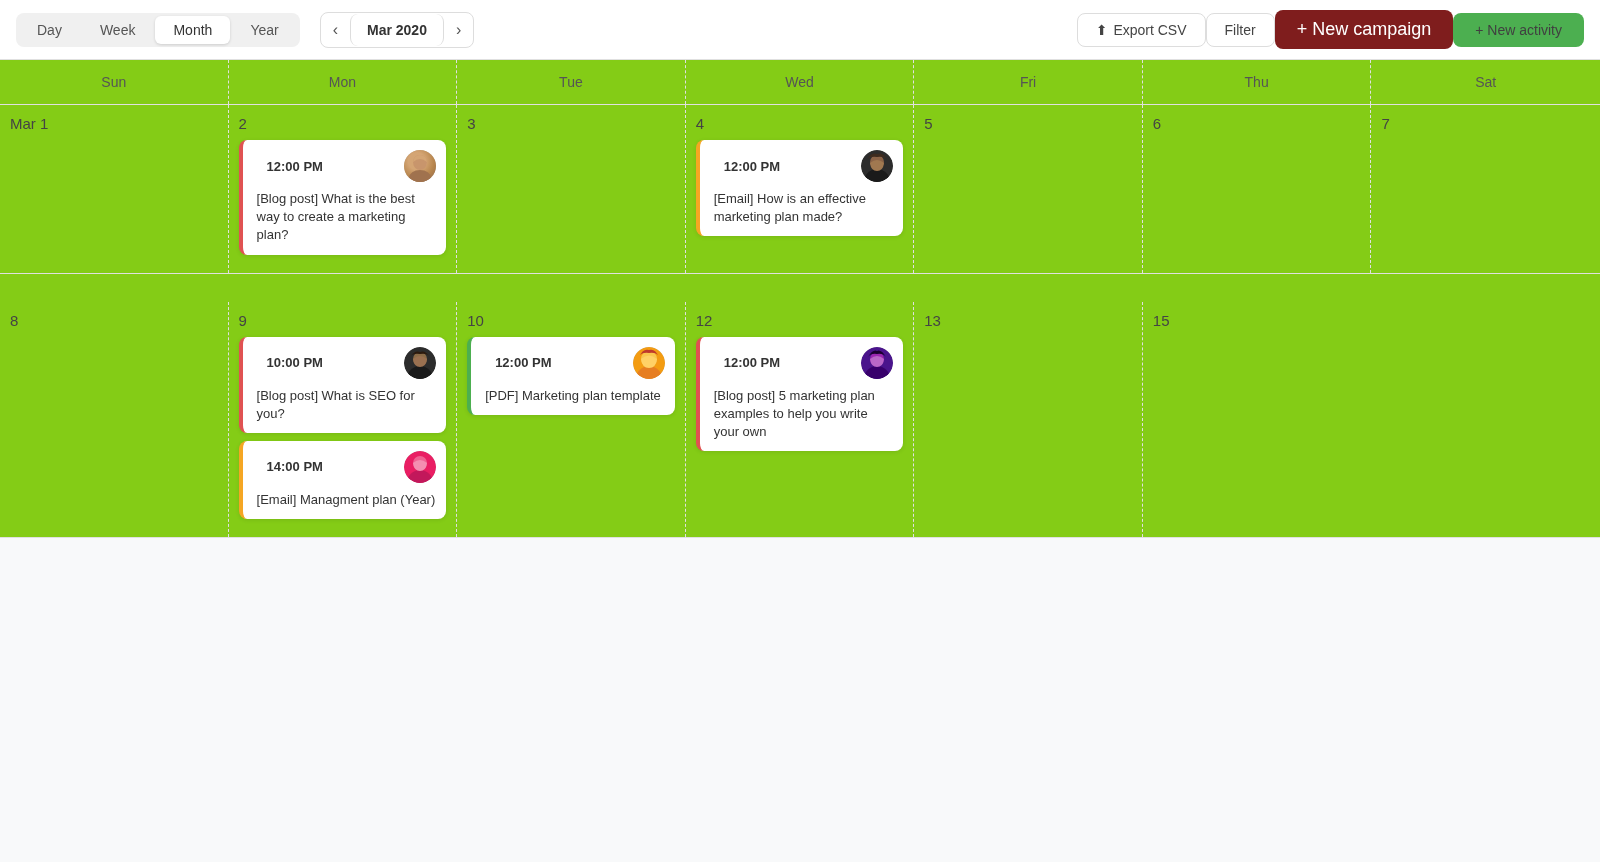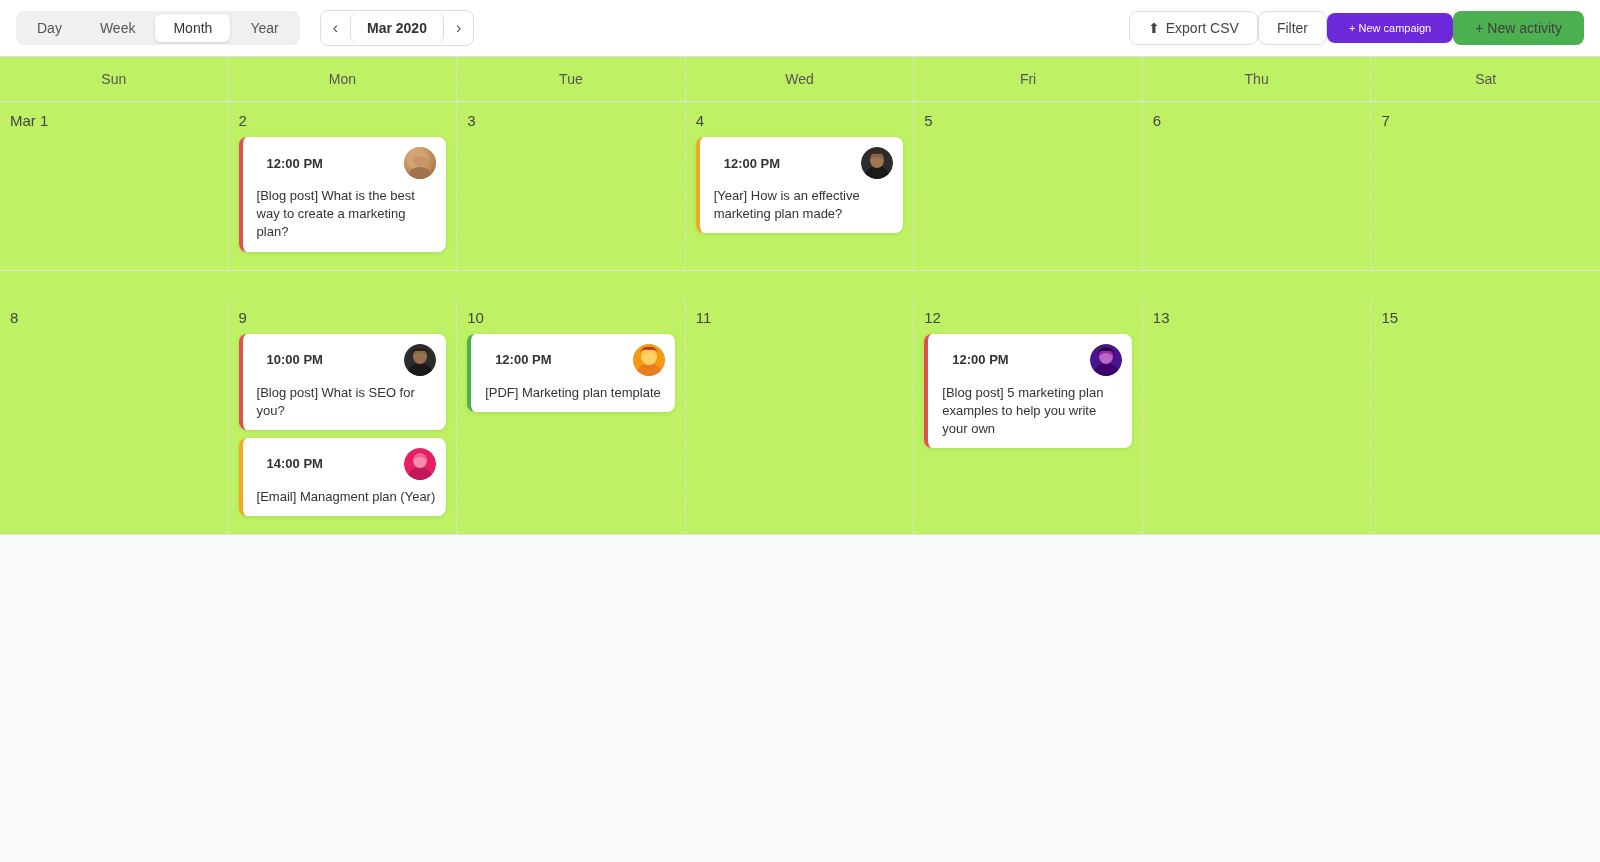--- a/index.html
+++ b/index.html
@@ -77,43 +77,43 @@
       font-size: 14px;
       color: #444;
     }
     .new-campaign-btn {
       display: flex;
       align-items: center;
       gap: 6px;
       padding: 9px 22px;
       border: none;
       border-radius: 8px;
-      background: #6d28d9;
+      background: #7f1d1d;
       color: #fff;
       cursor: pointer;
-      font-size: 11px;
+      font-size: 18px;
       font-weight: 500;
     }
     .new-activity-btn {
       display: flex;
       align-items: center;
       gap: 6px;
       padding: 9px 22px;
       border: none;
       border-radius: 8px;
       background: #4caf50;
       color: #404040;
       cursor: pointer;
       font-size: 14px;
       font-weight: 500;
     }
     .calendar {
       display: flex;
       flex-direction: column;
-      background: #bef264;
+      background: #84cc16;
       width: 100%;
     }
     .calendar-header {
       display: grid;
       grid-template-columns: repeat(7, 1fr);
       border-bottom: 1px solid #e0e0e0;
     }
     .calendar-header-cell {
       text-align: center;
       padding: 14px 0;
@@ -279,21 +279,21 @@
               <div class="avatar-img" style="background:#2c2c2c; position:relative; overflow:hidden; border-radius:50%;">
                 <svg width="32" height="32" viewBox="0 0 32 32">
                     <circle cx="16" cy="32" r="13" fill="#1a1a1a"></circle>
                     <circle cx="16" cy="12" r="7" fill="#8b6347"></circle>
                     <path d="M9 13 Q16 7 23 13 Q22 21 16 21 Q10 21 9 13Z" fill="#a07850"></path>
                     <path d="M6 10 Q10 2 16 4 Q22 2 26 10 Q24 6 16 7 Q8 6 6 10Z" fill="#3d2b1f"></path>
                   </svg>
               </div>
             </div>
           </div>
-          <div class="event-title">[Year] How is an effective marketing plan made?</div>
+          <div class="event-title">[Email] How is an effective marketing plan made?</div>
         </div>
       </div>
 
       <div class="calendar-cell">
         <div class="cell-date">5</div>
       </div>
 
       <div class="calendar-cell">
         <div class="cell-date">6</div>
       </div>
@@ -357,23 +357,20 @@
                     <path d="M8 12 Q16 5 24 12 Q23 21 16 21 Q9 21 8 12Z" fill="#ffd166"></path>
                     <path d="M6 10 Q10 1 16 3 Q22 1 26 10 Q24 5 16 6 Q8 5 6 10Z" fill="#c0392b"></path>
                   </svg>
               </div>
             </div>
           </div>
           <div class="event-title">[PDF] Marketing plan template</div>
         </div>
       </div>
 
-      <div class="calendar-cell">
-        <div class="cell-date">11</div>
-      </div>
 
       <div class="calendar-cell">
         <div class="cell-date">12</div>
         <div class="event-card red">
           <div class="event-header">
             <span class="event-time">12:00 PM</span>
             <div class="avatar">
               <div class="avatar-img" style="background:#4a148c; position:relative; overflow:hidden; border-radius:50%;">
                 <svg width="32" height="32" viewBox="0 0 32 32">
                     <circle cx="16" cy="32" r="13" fill="#38006b"></circle>

